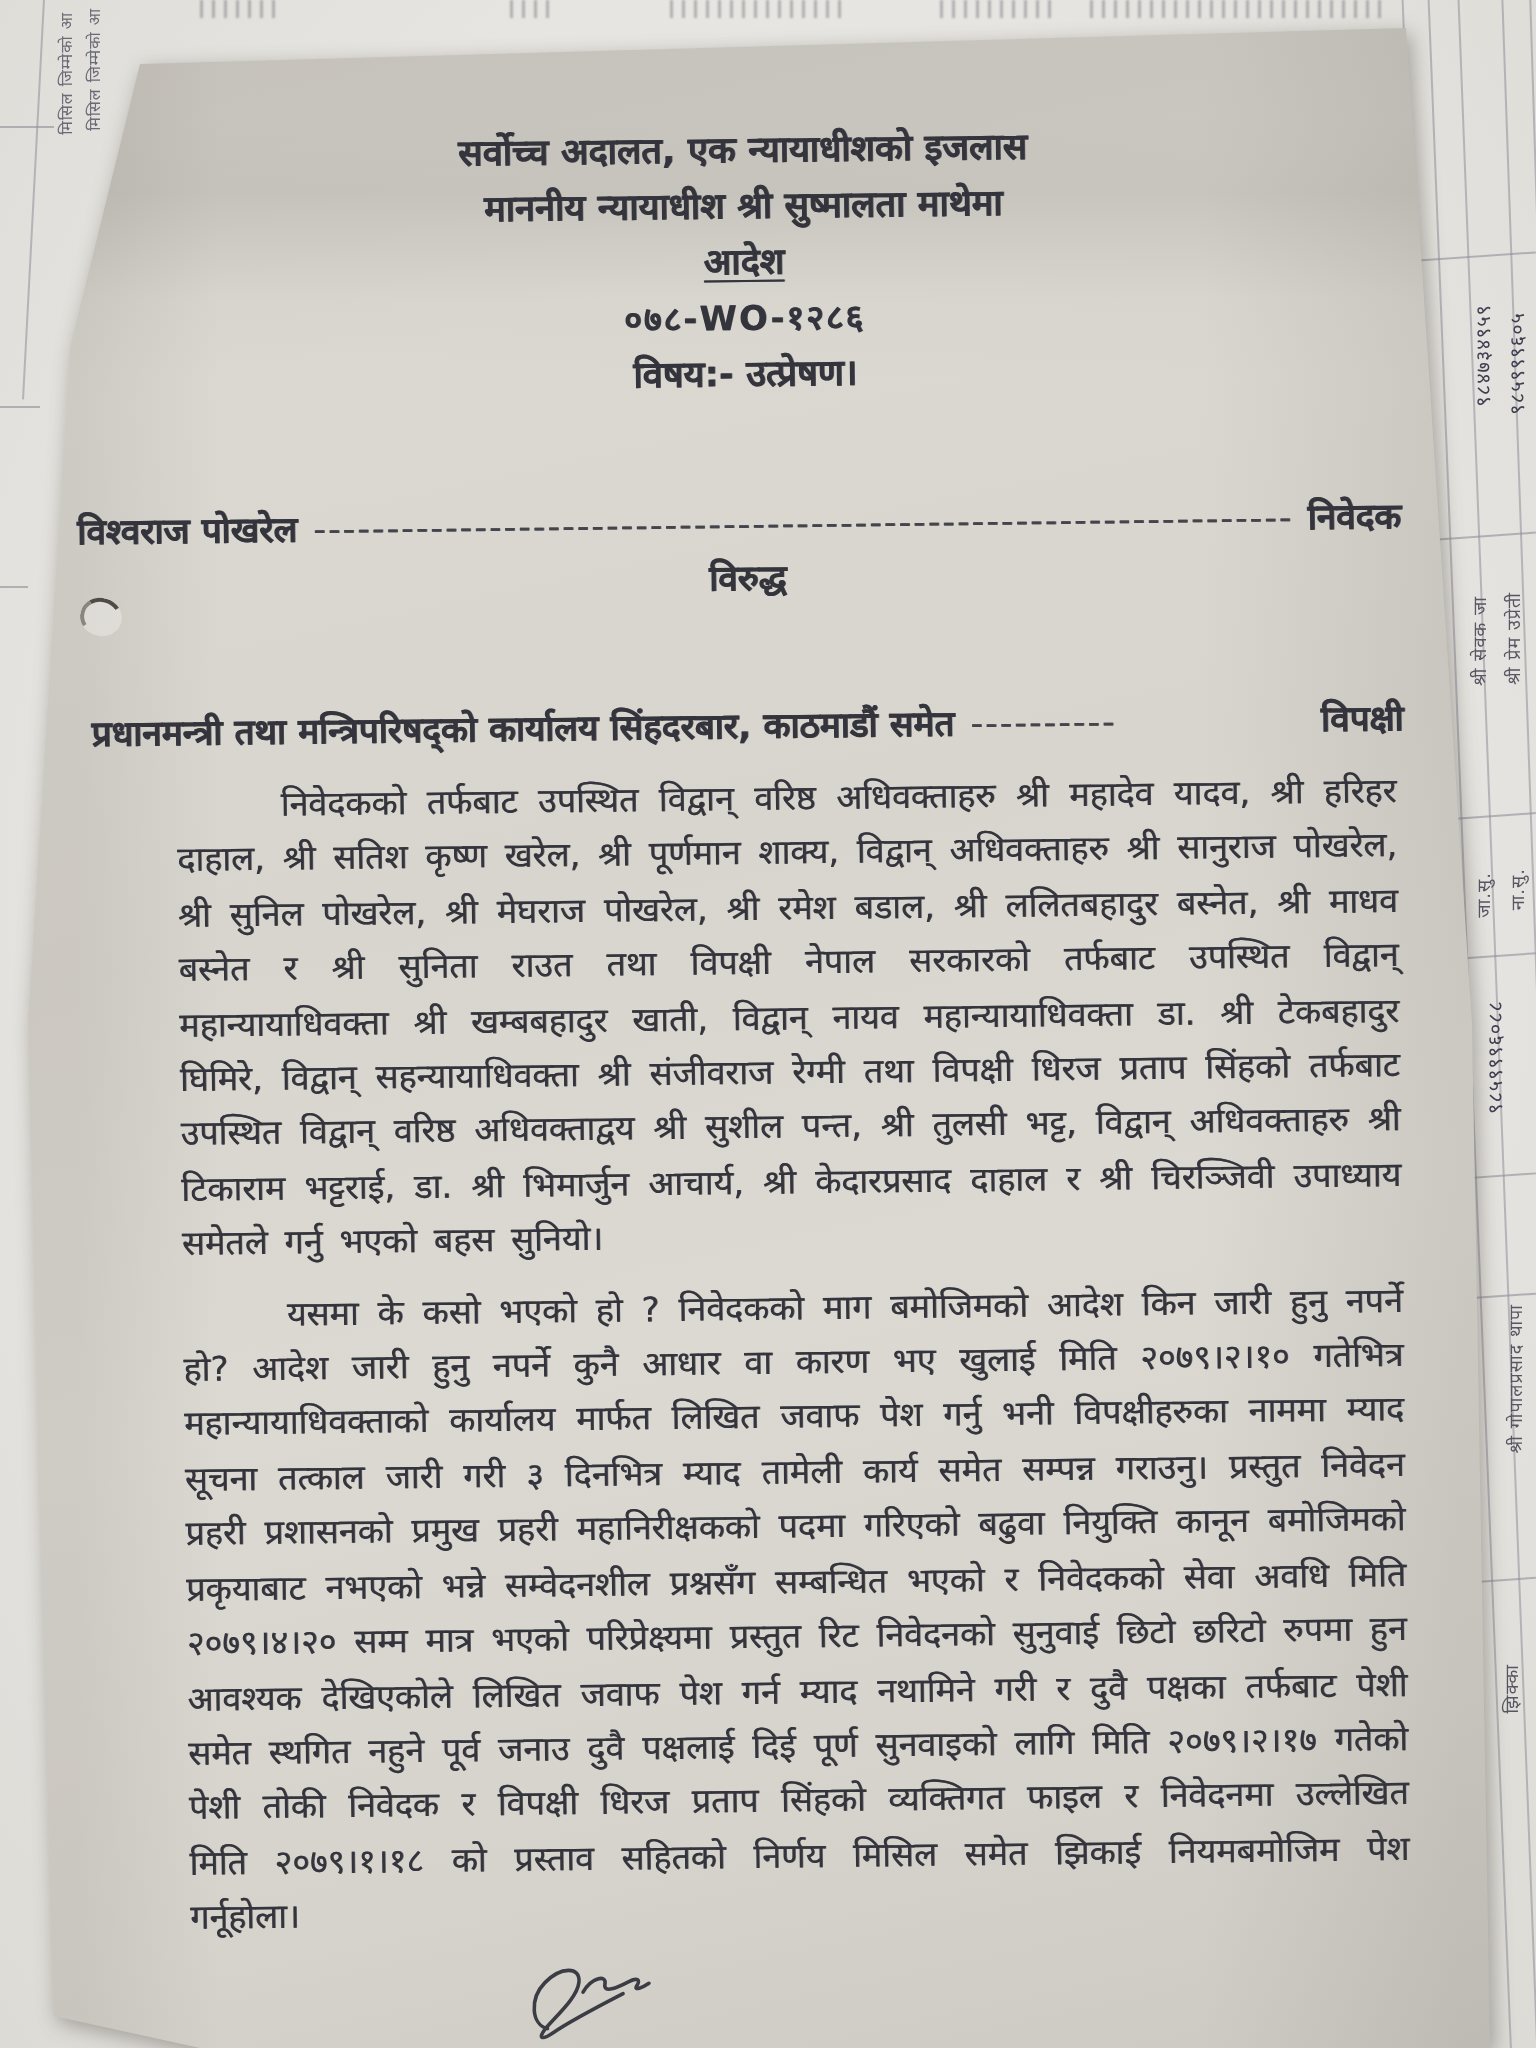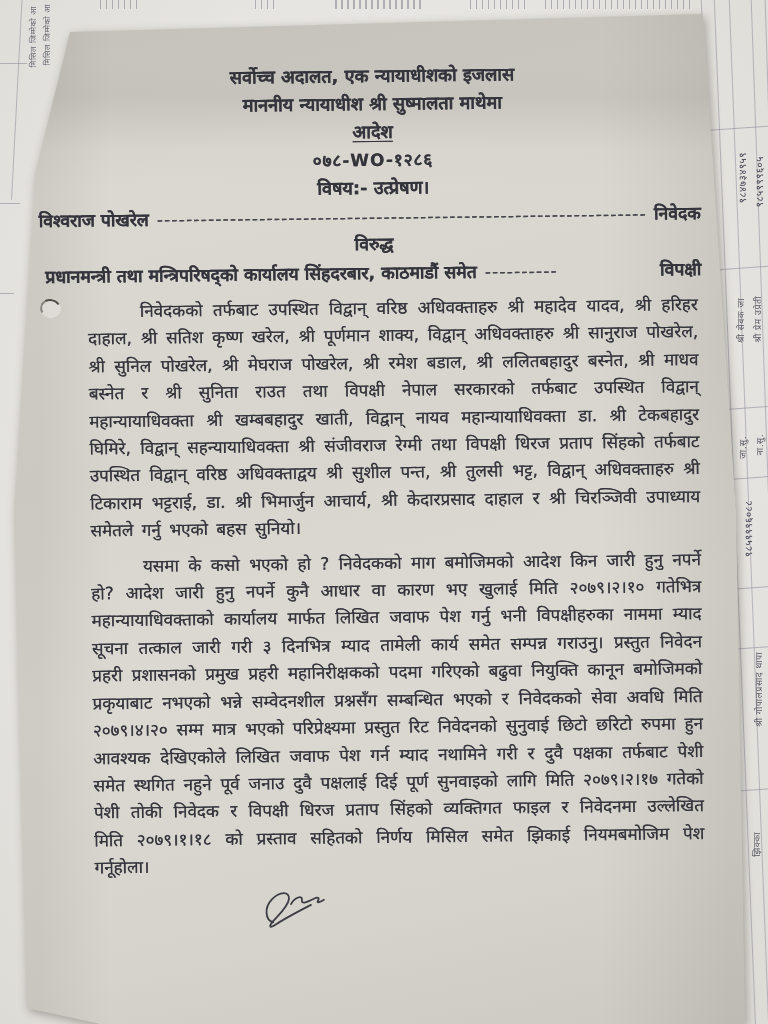--- a/index.html
+++ b/index.html
@@ -33,21 +33,21 @@
 
   
   .doc{position:absolute;left:42px;top:62px;width:670px;transform:rotate(-0.7deg);
        color:#34343c;text-shadow:.35px 0 0 rgba(52,52,60,.75);}
   .hdr{text-align:center;font-size:18px;line-height:28px;font-weight:bold;}
   .hdr .order-title{text-decoration:underline;text-underline-offset:3px;}
   .hdr .case-no{letter-spacing:1px;font-size:17px;}
   .party-row{display:flex;align-items:baseline;font-size:17.5px;font-weight:bold;line-height:28px;margin-top:1px;}
   .party-row .dashes{flex:1;overflow:hidden;white-space:nowrap;letter-spacing:1px;font-weight:normal;
                      color:#44444c;margin:0 8px;}
-  .party-row .plabel{white-space:nowrap;padding-right:8px;}
+  .party-row .plabel{white-space:nowrap;padding-right:8px;margin-top:46px;}
   .versus{text-align:center;font-size:17.5px;font-weight:bold;line-height:27px;}
   .respondent{padding-left:6px;}
   .para{margin:8px 12px 0 48px;font-size:17px;line-height:27.4px;text-align:justify;
         text-indent:52px;word-spacing:3px;font-weight:500;}
   .sig{margin:2px 0 0 210px;}
 </style>
 </head>
 <body>
 
 <div class="scene">
@@ -110,21 +110,21 @@
           <span>विश्वराज पोखरेल</span>
           <span class="dashes">------------------------------------------------------------------------</span>
           <span class="plabel">निवेदक</span>
         </div>
 
         <div class="versus">विरुद्ध</div>
 
         <div class="party-row respondent">
           <span>प्रधानमन्त्री तथा मन्त्रिपरिषद्को कार्यालय सिंहदरबार, काठमाडौं समेत</span>
           <span class="dashes" style="flex:0 0 auto;">----------</span>
-          <span class="plabel" style="margin-left:auto;">विपक्षी</span>
+          <span class="plabel" style="margin-left:auto;font-family:Liberation Mono, monospace;">विपक्षी</span>
         </div>
 
         <div class="para">निवेदकको तर्फबाट उपस्थित विद्वान् वरिष्ठ अधिवक्ताहरु श्री महादेव यादव, श्री हरिहर दाहाल, श्री सतिश कृष्ण खरेल, श्री पूर्णमान शाक्य, विद्वान् अधिवक्ताहरु श्री सानुराज पोखरेल, श्री सुनिल पोखरेल, श्री मेघराज पोखरेल, श्री रमेश बडाल, श्री ललितबहादुर बस्नेत, श्री माधव बस्नेत र श्री सुनिता राउत तथा विपक्षी नेपाल सरकारको तर्फबाट उपस्थित विद्वान् महान्यायाधिवक्ता श्री खम्बबहादुर खाती, विद्वान् नायव महान्यायाधिवक्ता डा. श्री टेकबहादुर घिमिरे, विद्वान् सहन्यायाधिवक्ता श्री संजीवराज रेग्मी तथा विपक्षी धिरज प्रताप सिंहको तर्फबाट उपस्थित विद्वान् वरिष्ठ अधिवक्ताद्वय श्री सुशील पन्त, श्री तुलसी भट्ट, विद्वान् अधिवक्ताहरु श्री टिकाराम भट्टराई, डा. श्री भिमार्जुन आचार्य, श्री केदारप्रसाद दाहाल र श्री चिरञ्जिवी उपाध्याय समेतले गर्नु भएको बहस सुनियो।</div>
         <div class="para">यसमा के कसो भएको हो ? निवेदकको माग बमोजिमको आदेश किन जारी हुनु नपर्ने हो? आदेश जारी हुनु नपर्ने कुनै आधार वा कारण भए खुलाई मिति २०७९।२।१० गतेभित्र महान्यायाधिवक्ताको कार्यालय मार्फत लिखित जवाफ पेश गर्नु भनी विपक्षीहरुका नाममा म्याद सूचना तत्काल जारी गरी ३ दिनभित्र म्याद तामेली कार्य समेत सम्पन्न गराउनु। प्रस्तुत निवेदन प्रहरी प्रशासनको प्रमुख प्रहरी महानिरीक्षकको पदमा गरिएको बढुवा नियुक्ति कानून बमोजिमको प्रकृयाबाट नभएको भन्ने सम्वेदनशील प्रश्नसँग सम्बन्धित भएको र निवेदकको सेवा अवधि मिति २०७९।४।२० सम्म मात्र भएको परिप्रेक्ष्यमा प्रस्तुत रिट निवेदनको सुनुवाई छिटो छरिटो रुपमा हुन आवश्यक देखिएकोले लिखित जवाफ पेश गर्न म्याद नथामिने गरी र दुवै पक्षका तर्फबाट पेशी समेत स्थगित नहुने पूर्व जनाउ दुवै पक्षलाई दिई पूर्ण सुनवाइको लागि मिति २०७९।२।१७ गतेको पेशी तोकी निवेदक र विपक्षी धिरज प्रताप सिंहको व्यक्तिगत फाइल र निवेदनमा उल्लेखित मिति २०७९।१।१८ को प्रस्ताव सहितको निर्णय मिसिल समेत झिकाई नियमबमोजिम पेश गर्नूहोला।</div>
 
         <div class="sig">
           <svg width="80" height="48" viewBox="0 0 80 48">
             <path d="M16 40 C 8 38, 7 25, 15 17 C 23 9, 33 9, 32 17 C 31 25, 20 34, 15 40 C 11 45, 13 46, 19 42 C 28 36, 44 28, 54 23
                      M34 22 C 38 15, 46 13, 45 18 C 44 23, 51 20, 57 17 C 61 15, 63 16, 61 19 C 59 22, 64 20, 67 18" stroke="#3c3c44" fill="none" stroke-width="1.8" stroke-linecap="round"></path>
           </svg>

